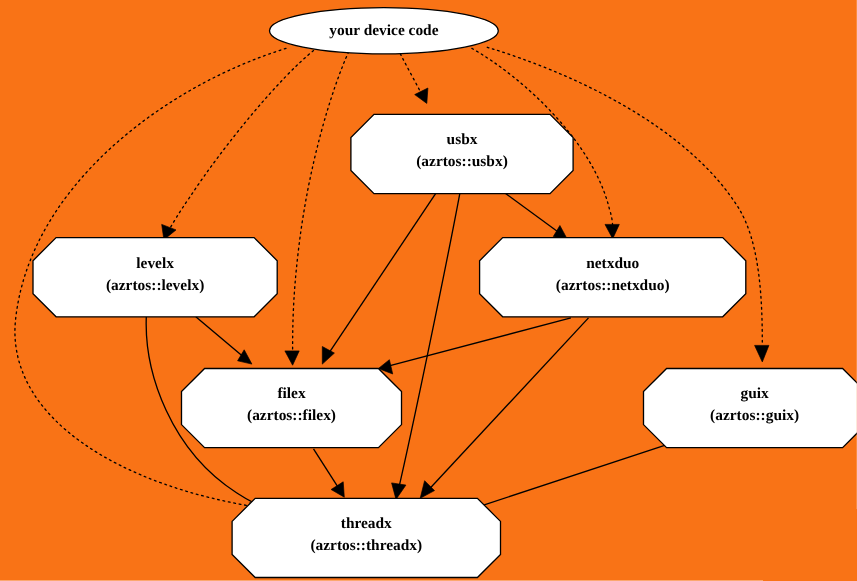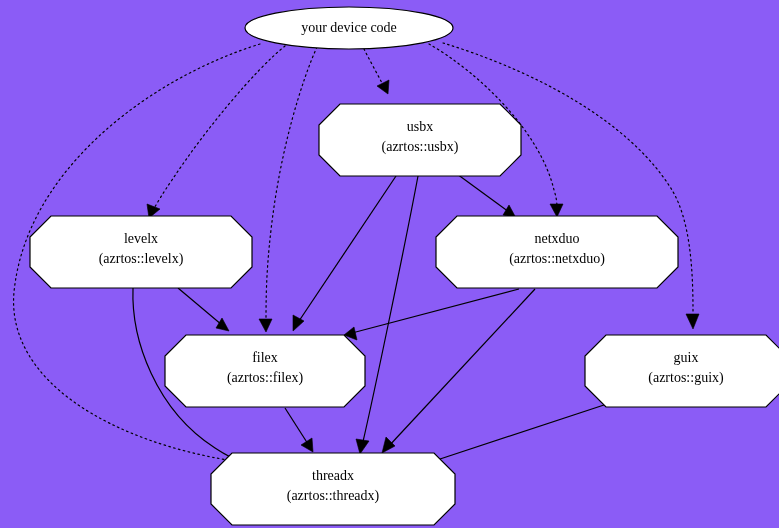--- a/index.html
+++ b/index.html
@@ -11,21 +11,22 @@
   body {
     width: 779px;
     height: 528px;
     overflow: hidden;
     font-family: "Liberation Serif", "DejaVu Serif", serif;
   }
   #graph-root {
     position: relative;
     width: 779px;
     height: 528px;
-    background: #8b5cf6;
+    background: #f97316;
+    font-weight: bold;
   }
   #graph-svg {
     display: block;
     width: 779px;
     height: 528px;
   }
   .node-shape {
     fill: #ffffff;
     stroke: #000000;
     stroke-width: 1.2;

